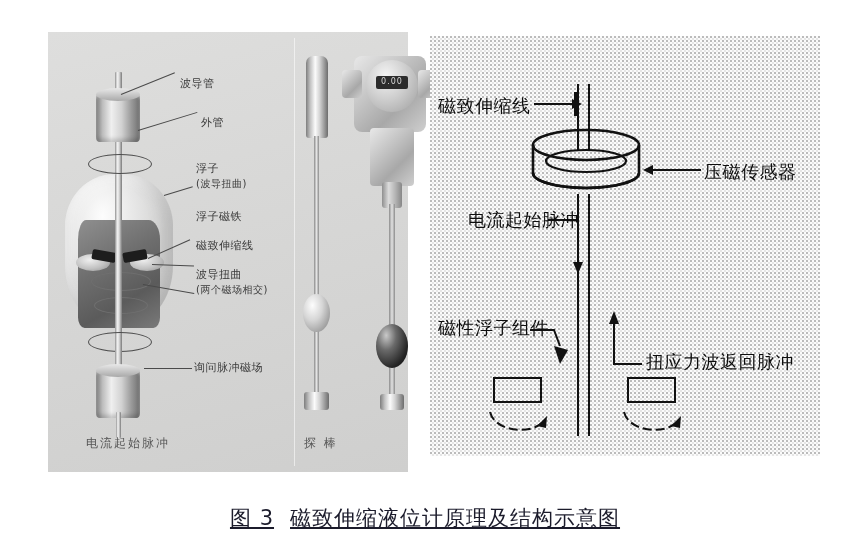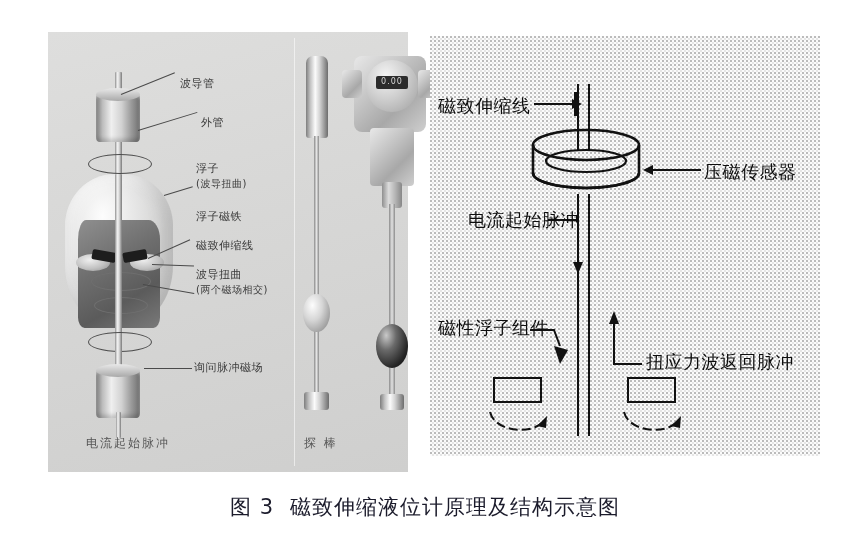--- a/index.html
+++ b/index.html
@@ -190,27 +190,28 @@
     background: transparent;
   }
 
   .sensor-cyl {
     position: absolute;
   }
 
   
   #caption {
     position: absolute;
-    left: 0; top: 493px;
+    left: 0; top: 504px;
     width: 850px;
     text-align: center;
     color: #1b1b2b;
     font-size: 21px;
     letter-spacing: 1px;
     white-space: nowrap;
+    text-decoration: underline;
   }
   #caption .num { margin-right: 16px; }
 </style>
 </head>
 <body>
 
 <div id="figure">
 
   <div id="left-panel">
     <div class="divider"></div>

